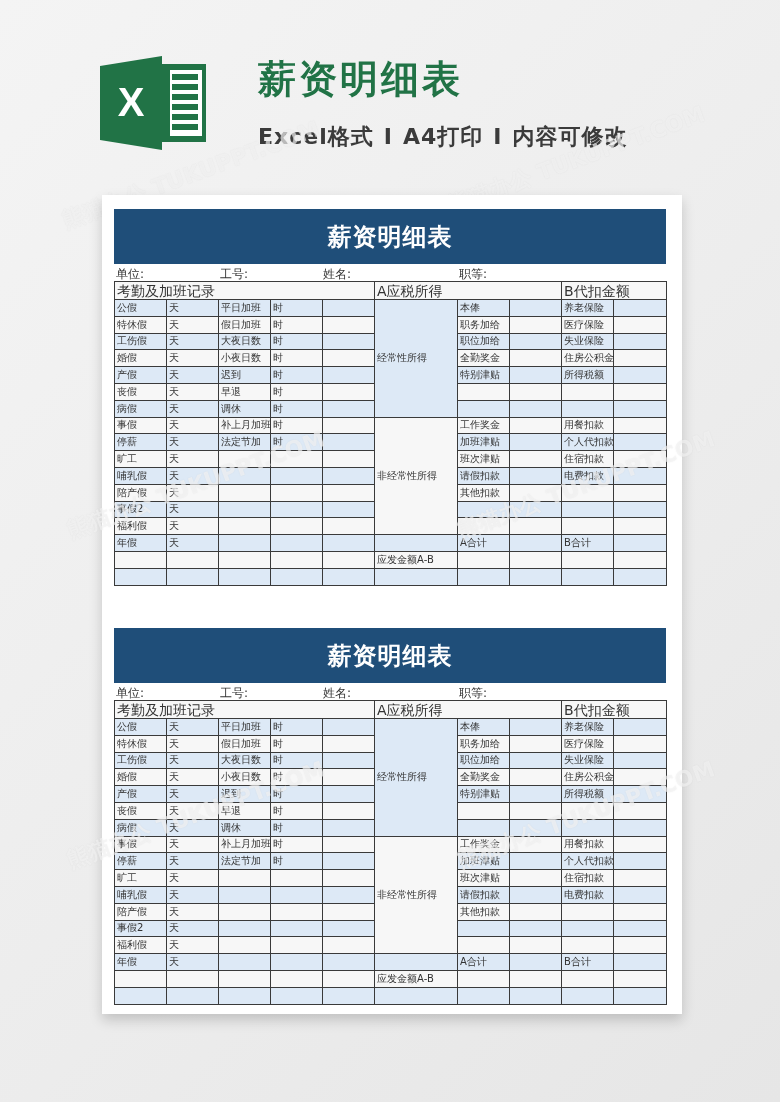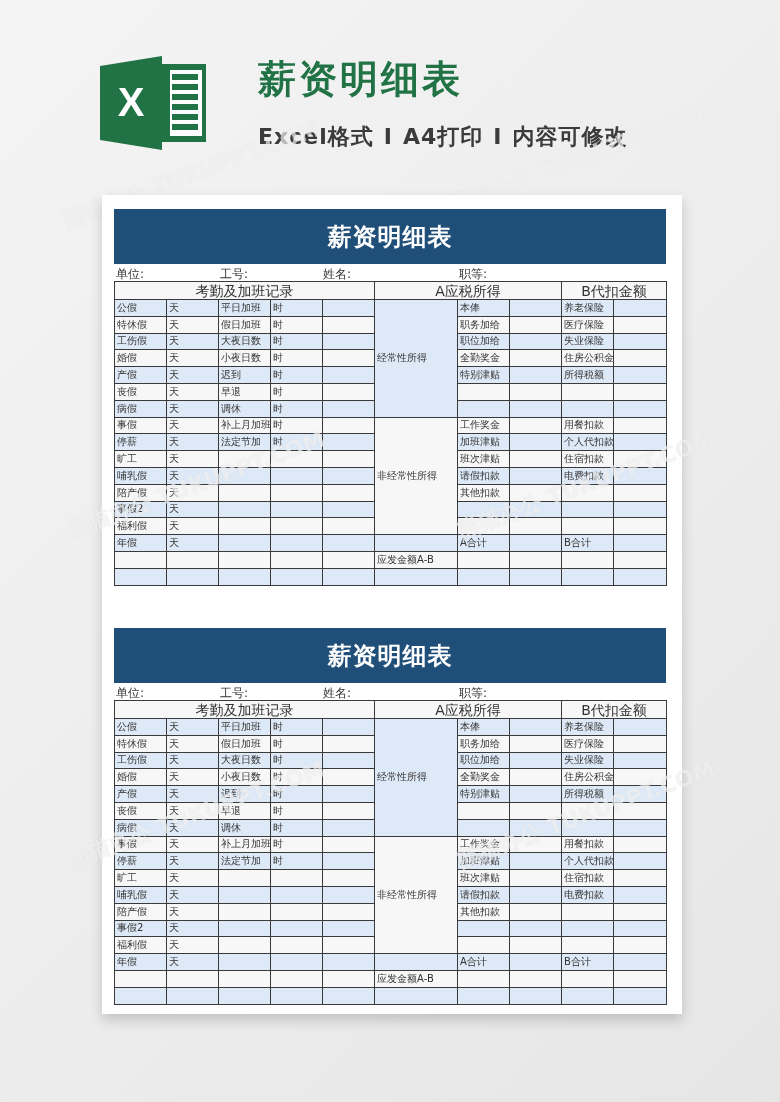--- a/index.html
+++ b/index.html
@@ -36,21 +36,21 @@
   .info-row { position: relative; height: 17px; font-size: 12px; color: #333; }
   .info-row span { position: absolute; top: 2px; }
   table.grid {
     border-collapse: collapse; width: 552px; table-layout: fixed;
     font-size: 10px; color: #333;
   }
   table.grid td {
     border: 1px solid #3a3a3a; height: 15.8px; padding: 0 2px; white-space: nowrap; overflow: hidden;
     line-height: 14px; background: #f7f7f7;
   }
-  table.grid tr.hdr td { height: 17px; font-size: 14px; text-align: center; background: #f7f7f7; color:#333; }
+  table.grid tr.hdr td { height: 17px; font-size: 14px; background: #f7f7f7; color:#333; }
   table.grid tr.blue td { background: #dde9f6; }
   table.grid tr.white td { background: #f7f7f7; }
   table.grid td.merge-blue { background: #dde9f6 !important; }
   table.grid td.merge-white { background: #f7f7f7 !important; font-family: Liberation Serif, serif; }
 </style>
 </head>
 <body>
 
 <div class="header">
   <svg class="excel-icon" viewBox="0 0 108 94">

